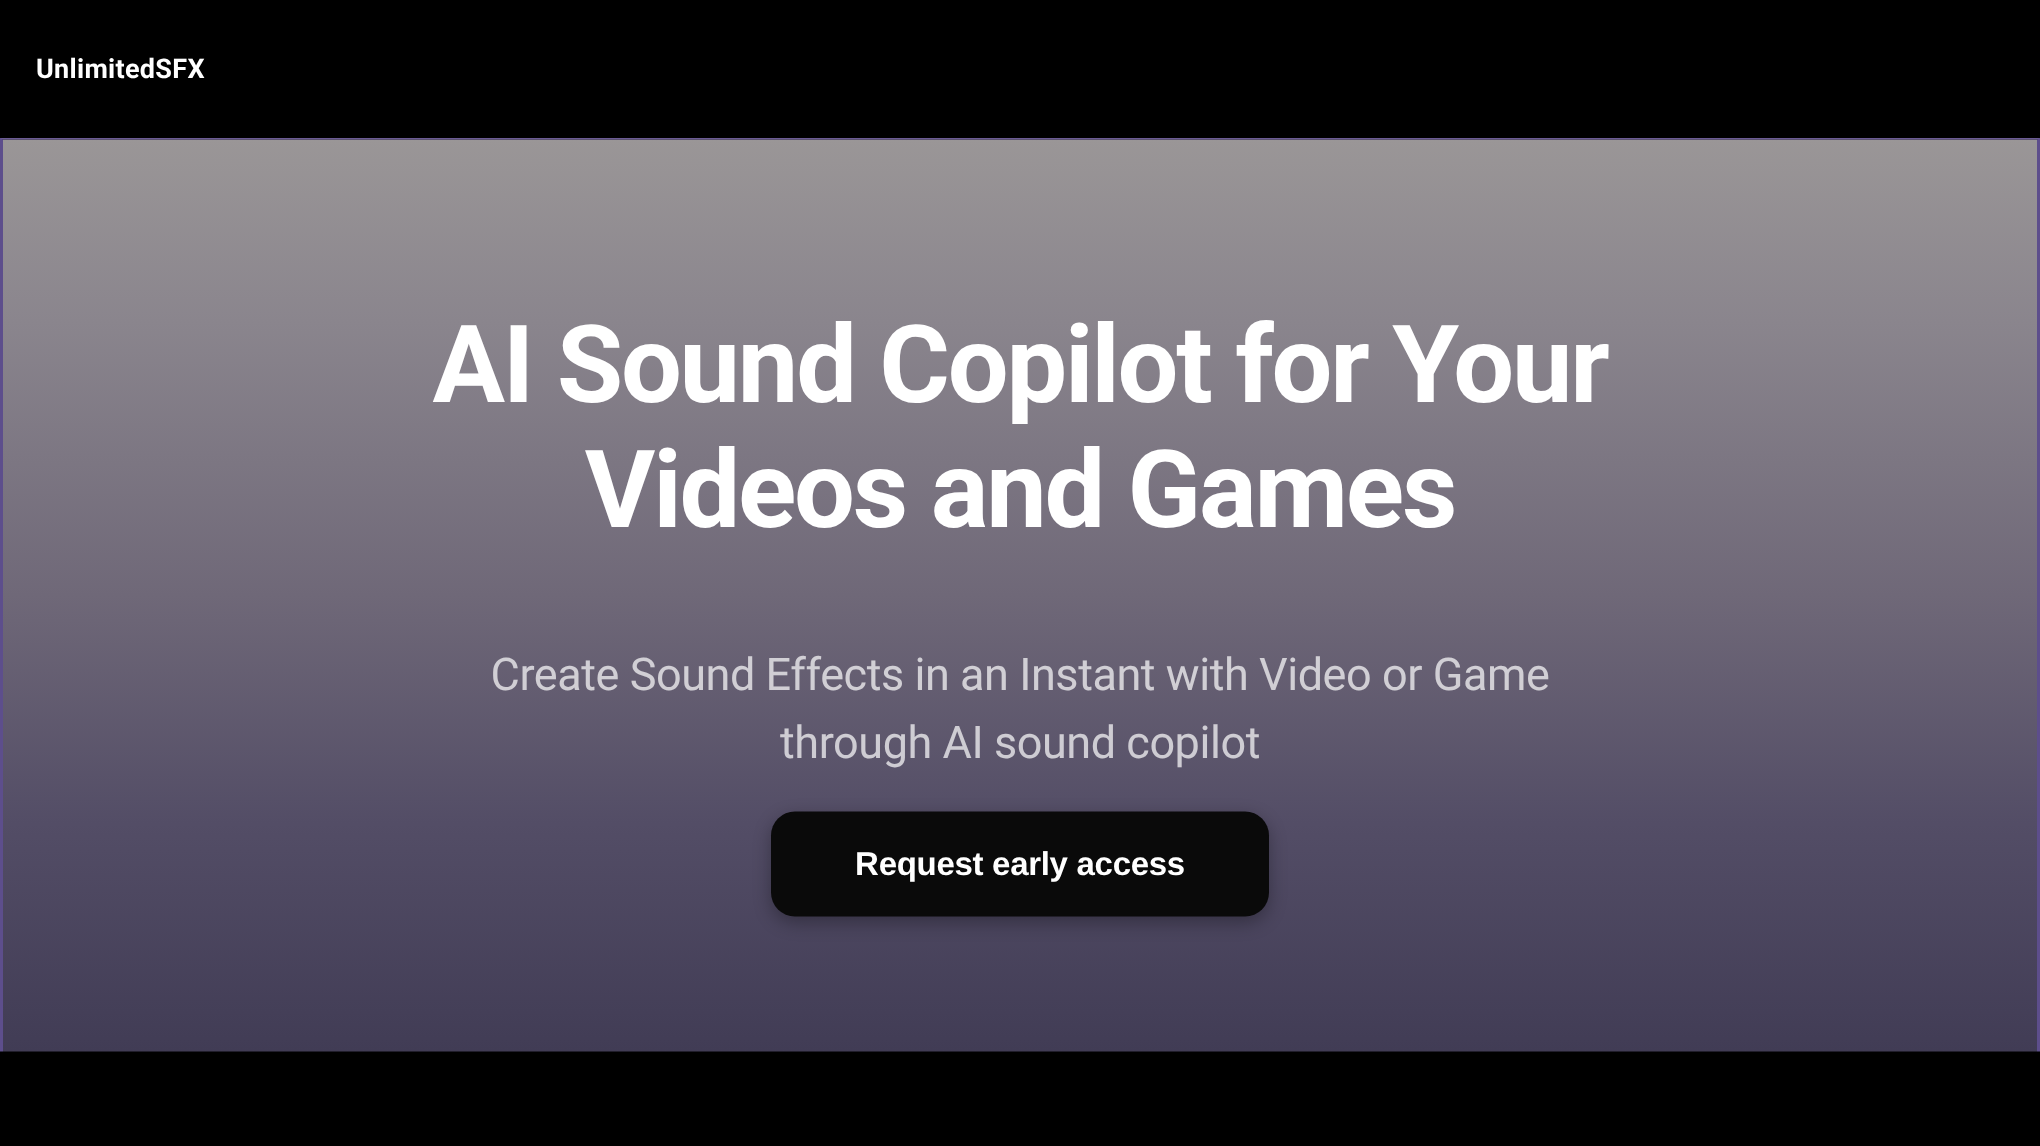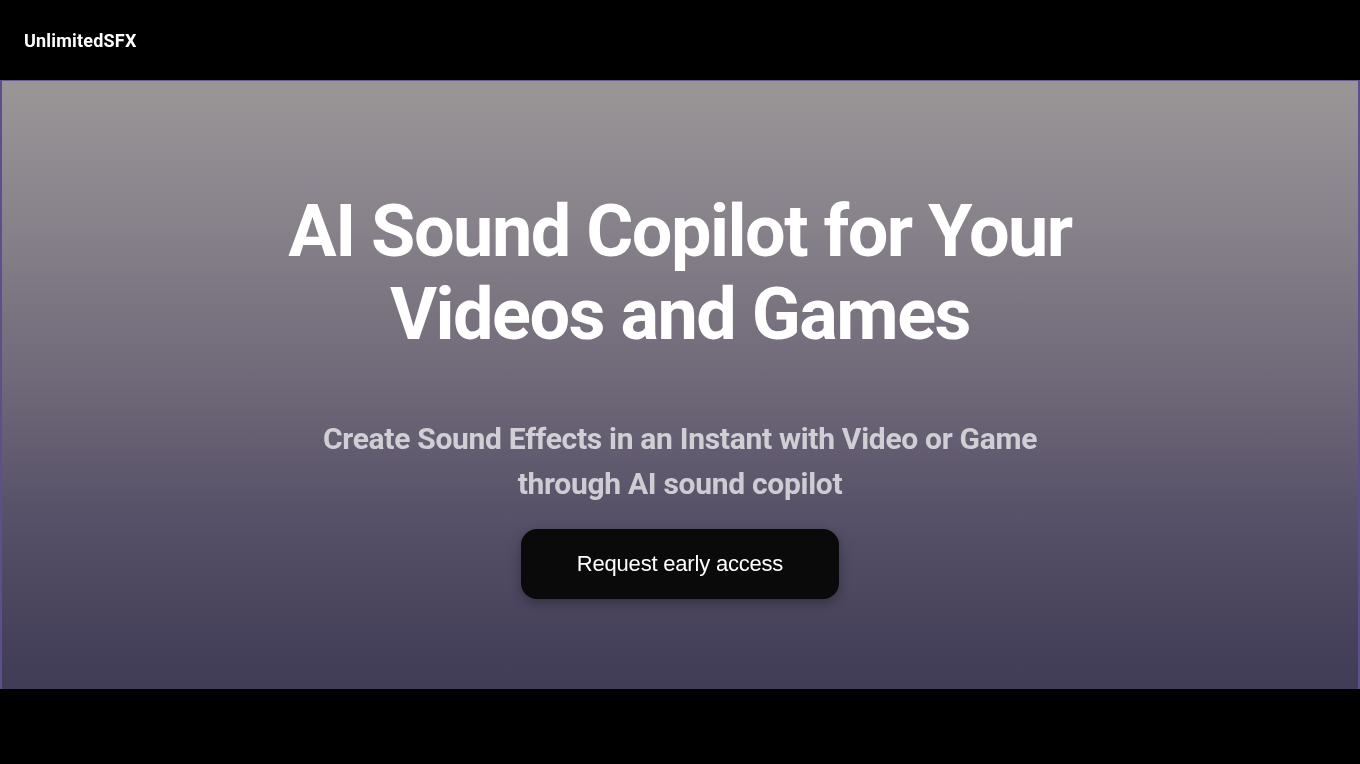--- a/index.html
+++ b/index.html
@@ -11,21 +11,21 @@
     body {
       font-family: -apple-system, BlinkMacSystemFont, "Segoe UI", Roboto, Helvetica, Arial, sans-serif;
       width: 1360px;
       height: 764px;
       overflow: hidden;
       background: #000;
     }
     
     .header {
       background: #000;
-      height: 80px;
+      height: 92px;
       display: flex;
       align-items: center;
       padding-left: 24px;
     }
     
     .logo {
       color: #fff;
       font-size: 18px;
       font-weight: 700;
       letter-spacing: 0.2px;
@@ -52,37 +52,37 @@
       font-weight: 700;
       text-align: center;
       line-height: 1.15;
       letter-spacing: -1.5px;
       max-width: 900px;
     }
     
     .hero-subtitle {
       color: rgba(255, 255, 255, 0.7);
       font-size: 30px;
-      font-weight: 700;
+      font-weight: 400;
       text-align: center;
       line-height: 1.5;
       margin-top: 60px;
       max-width: 760px;
       letter-spacing: -0.3px;
     }
     
     .cta-button {
       margin-top: 23px;
       background: #0a0a0a;
       color: #fff;
       border: none;
       border-radius: 16px;
       padding: 22px 56px;
       font-size: 22px;
-      font-weight: 400;
+      font-weight: 700;
       cursor: pointer;
       box-shadow: 0 4px 12px rgba(0, 0, 0, 0.3);
       letter-spacing: -0.2px;
     }
   </style>
 </head>
 <body>
 
 <header class="header">
   <div class="logo">UnlimitedSFX</div>

